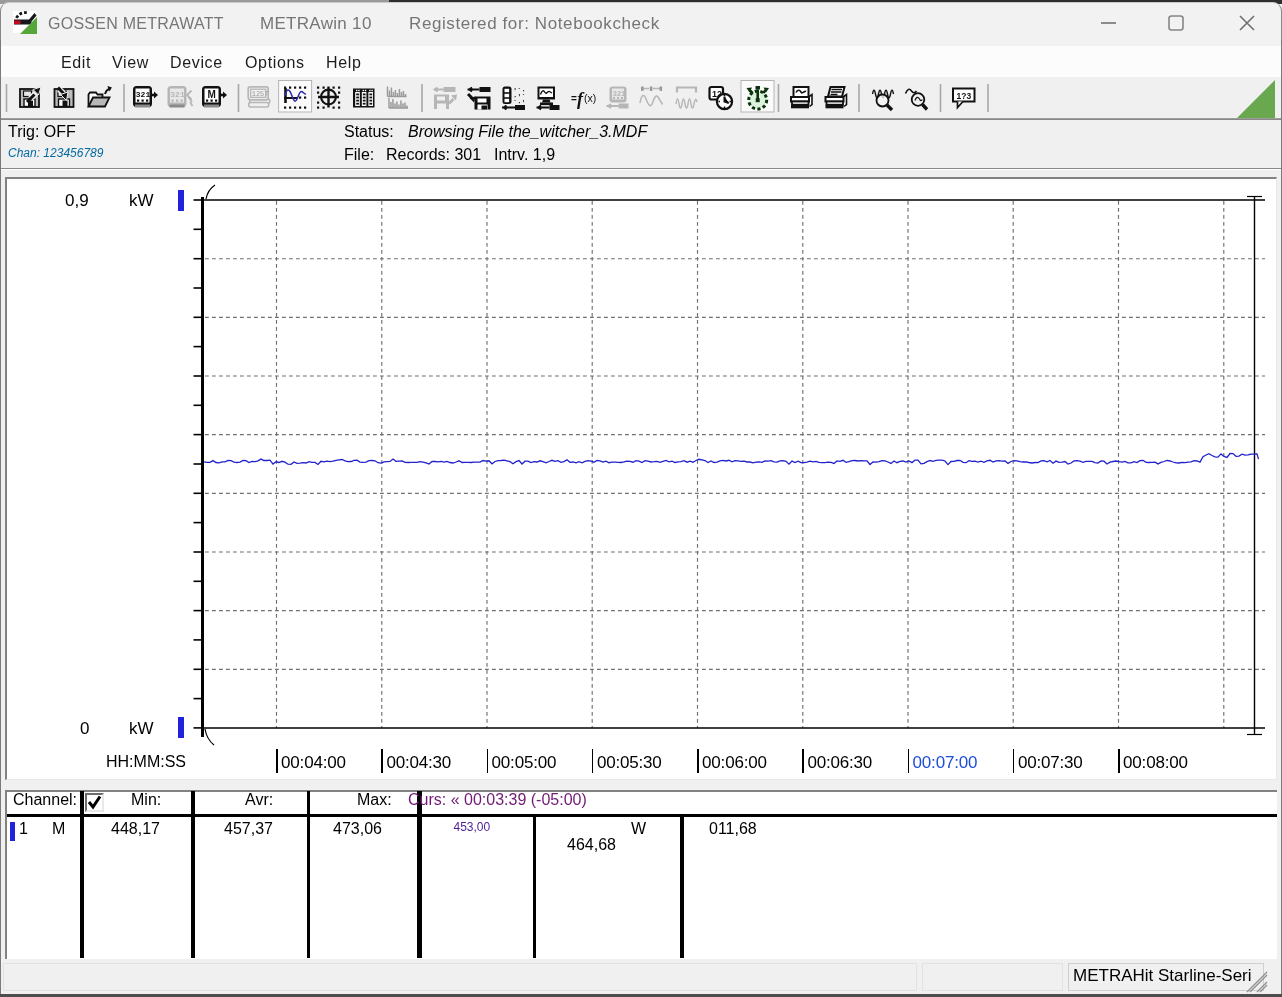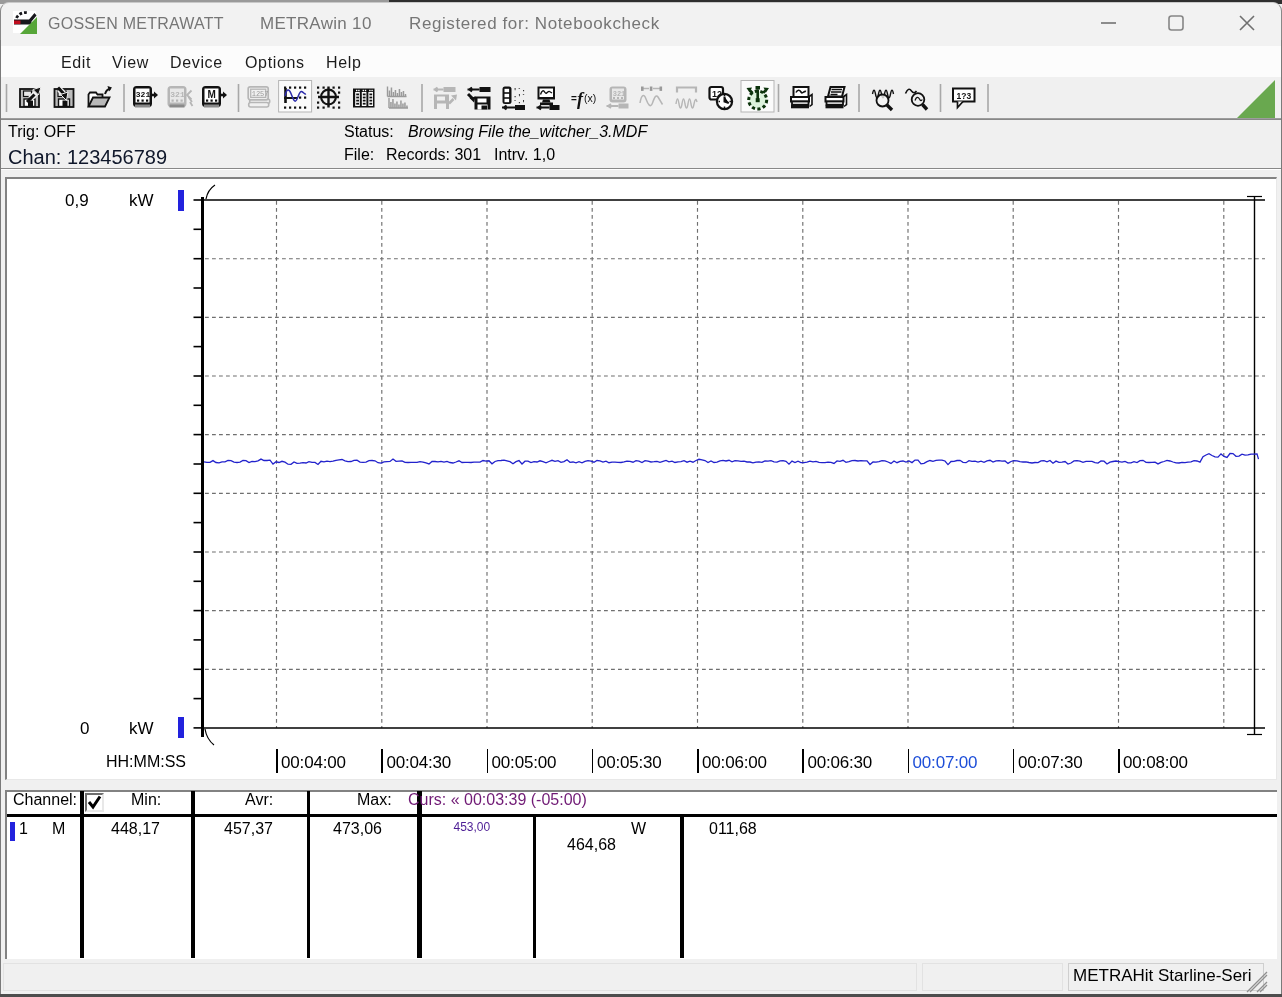--- a/index.html
+++ b/index.html
@@ -318,26 +318,26 @@
   </div>
 <svg class="abs" style="left:1236px;top:80px;" width="40" height="39" viewBox="0 0 40 39">
   <path d="M39 0 L39 38 L1 38 Z" fill="#69a84f"></path>
 </svg>
 
 <div class="abs" style="left:1px;top:119px;width:1280px;height:1px;background:#888;"></div>
 <div class="abs" style="left:1px;top:120px;width:1280px;height:49px;background:#f0f0f0;"></div>
 <div class="abs" style="left:1px;top:168px;width:1280px;height:1px;background:#888;"></div>
 <div class="abs" style="left:1px;top:169px;width:1280px;height:1px;background:#fff;"></div>
 <div class="abs" style="left:8px;top:123px;font-size:16px;color:#000;">Trig: OFF</div>
-<div class="abs" style="left:8px;top:146px;font-size:20px;color:#0f172a;">Chan: 123456789</div>
+<div class="abs" style="left:8px;top:146px;font-size:12px;color:#0369a1;font-style:italic;">Chan: 123456789</div>
 <div class="abs" style="left:344px;top:123px;font-size:16px;color:#000;">Status:</div>
 <div class="abs" style="left:408px;top:123px;font-size:16px;color:#000;font-style:italic;">Browsing File the_witcher_3.MDF</div>
 <div class="abs" style="left:344px;top:146px;font-size:16px;color:#000;">File:</div>
 <div class="abs" style="left:386px;top:146px;font-size:16px;color:#000;">Records: 301</div>
-<div class="abs" style="left:494px;top:146px;font-size:16px;color:#000;">Intrv. 1,0</div>
+<div class="abs" style="left:494px;top:146px;font-size:16px;color:#000;">Intrv. 1,9</div>
 
 <div class="abs" style="left:5px;top:177px;width:1272px;height:603px;background:#ffffff;border-top:2px solid #828282;border-left:2px solid #828282;border-right:1px solid #e8e8e8;border-bottom:1px solid #e8e8e8;"></div>
 <div id="chart-holder" class="abs" style="left:5px;top:177px;width:1272px;height:603px;">
     <svg width="1272" height="603" viewBox="0 0 1272 603" style="position:absolute;left:0;top:0;">
 <line x1="271.5" y1="24" x2="271.5" y2="551" stroke="#6f6f6f" stroke-width="1.15" stroke-dasharray="3.8 3.2"></line>
 <line x1="376.8" y1="24" x2="376.8" y2="551" stroke="#6f6f6f" stroke-width="1.15" stroke-dasharray="3.8 3.2"></line>
 <line x1="482.0" y1="24" x2="482.0" y2="551" stroke="#6f6f6f" stroke-width="1.15" stroke-dasharray="3.8 3.2"></line>
 <line x1="587.2" y1="24" x2="587.2" y2="551" stroke="#6f6f6f" stroke-width="1.15" stroke-dasharray="3.8 3.2"></line>
 <line x1="692.5" y1="24" x2="692.5" y2="551" stroke="#6f6f6f" stroke-width="1.15" stroke-dasharray="3.8 3.2"></line>
 <line x1="797.8" y1="24" x2="797.8" y2="551" stroke="#6f6f6f" stroke-width="1.15" stroke-dasharray="3.8 3.2"></line>

